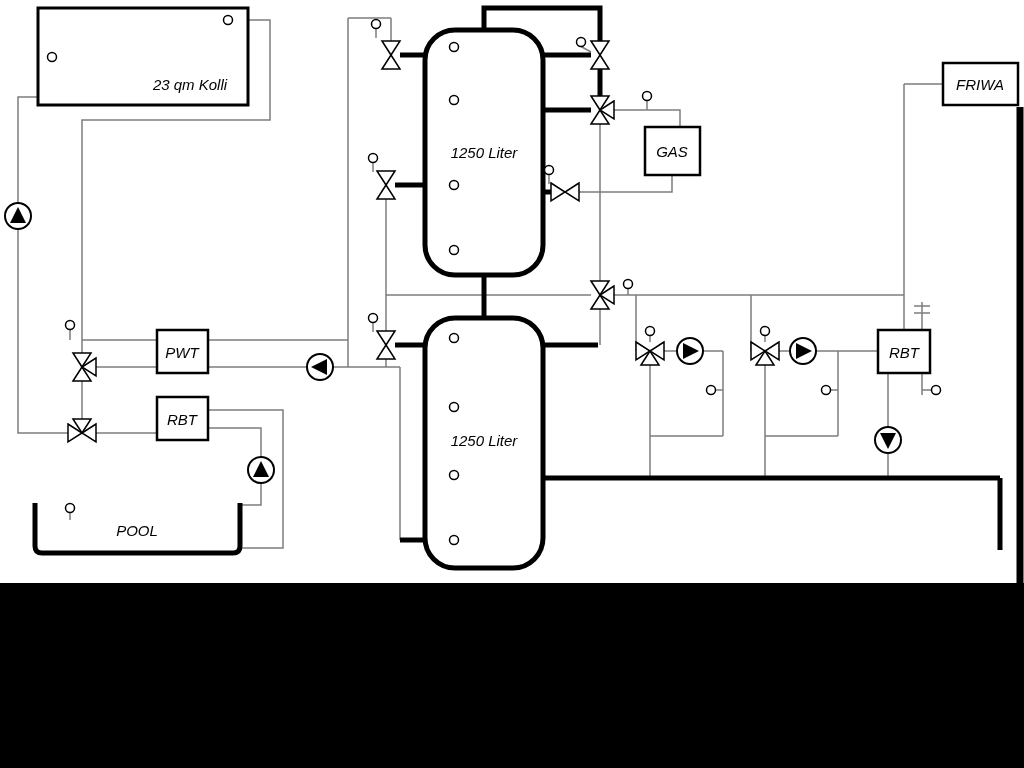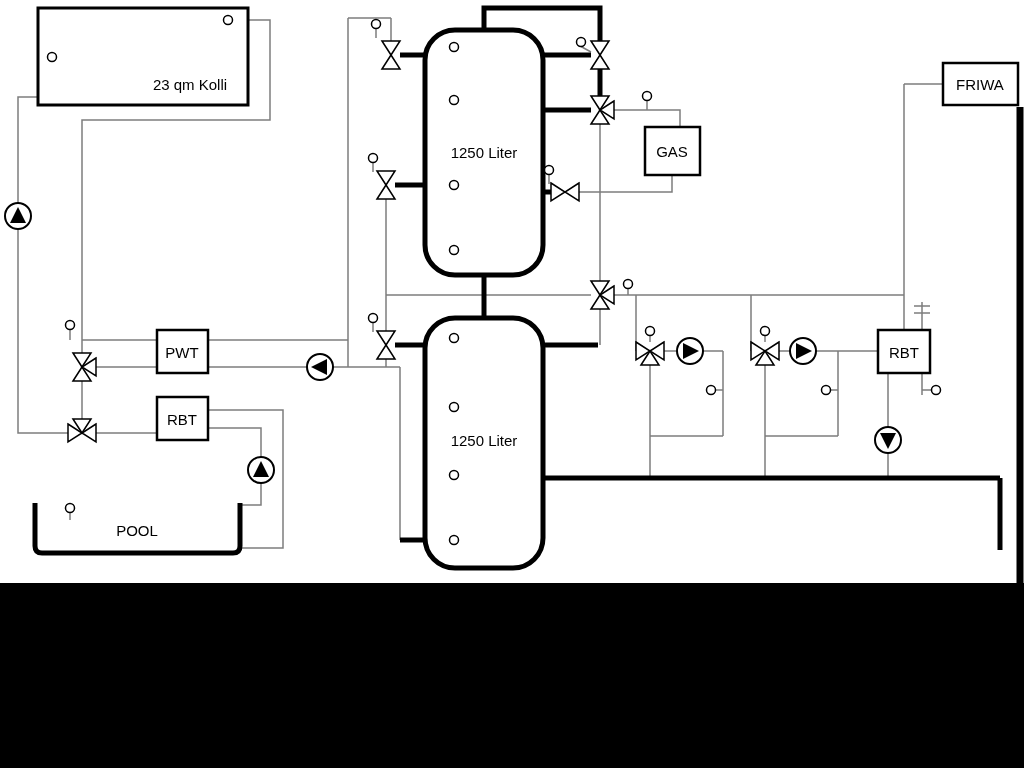--- a/index.html
+++ b/index.html
@@ -1,17 +1,17 @@
 <!DOCTYPE html>
 <html><head>
 <meta charset="utf-8">
 <style>
   html,body{margin:0;padding:0;background:#fff;}
   .screen{position:relative;width:1024px;height:768px;background:#ffffff;overflow:hidden;
-          font-family:"Liberation Sans",sans-serif;}
+          font-family:"Liberation Sans",sans-serif;font-style:italic;}
   .screen svg{position:absolute;left:0;top:0;display:block;}
   .bottom-band{position:absolute;left:0;top:583px;width:1024px;height:185px;background:#000;}
   text{font-family:"Liberation Sans",sans-serif;font-size:15px;fill:#000;text-anchor:middle;}
 </style>
 </head>
 <body>
 
 <div class="screen">
 
 <svg width="1024" height="583" viewBox="0 0 1024 583">

